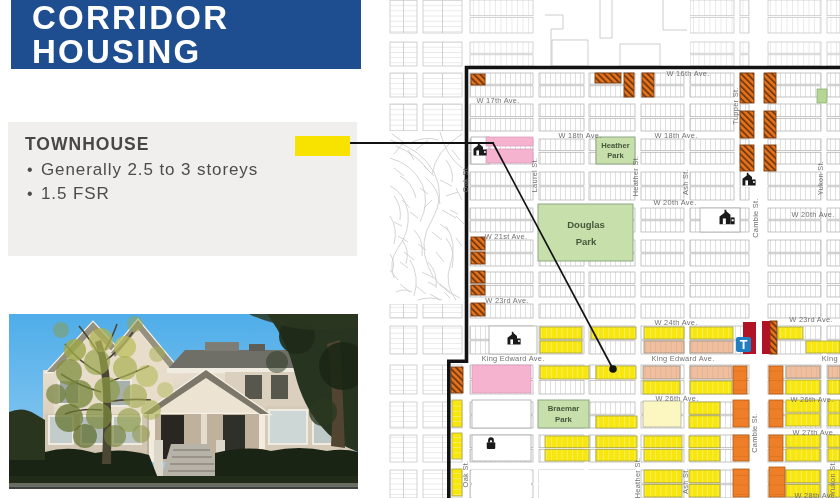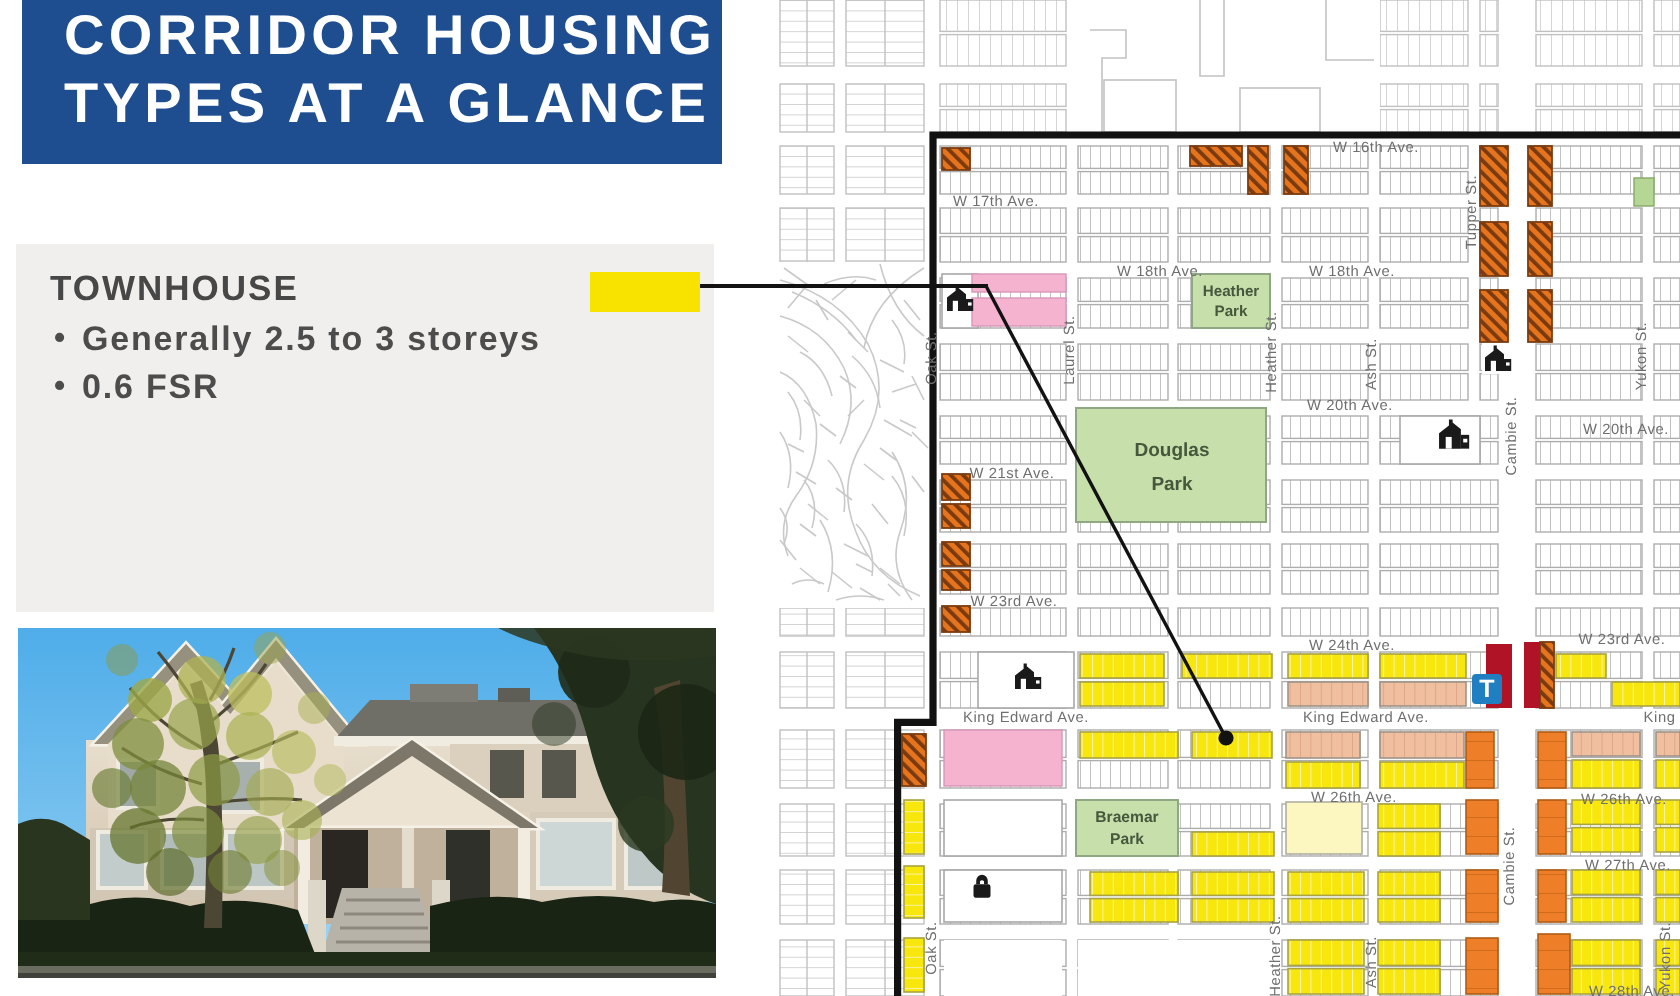--- a/index.html
+++ b/index.html
@@ -1,23 +1,23 @@
 <!DOCTYPE html>
 <html><head><meta charset="utf-8">
 <style>
 html,body{margin:0;padding:0;background:#fff;width:840px;height:498px;overflow:hidden;
 font-family:"Liberation Sans",sans-serif;}
 #page{position:relative;width:840px;height:498px;}
-#banner{position:absolute;left:11px;top:0;width:350px;height:82px;background:#1e4e90;color:#fff;
-font-weight:bold;font-size:28px;letter-spacing:2.2px;line-height:34px;padding-top:1px;padding-left:21px;box-sizing:border-box;}
-#panel{position:absolute;left:8px;top:122px;width:349px;height:184px;background:#f0efed;color:#4c4c4c;}
+#banner{position:absolute;left:11px;top:0;width:350px;height:69px;background:#1e4e90;color:#fff;
+font-weight:bold;font-size:33px;letter-spacing:2.2px;line-height:34px;padding-top:1px;padding-left:21px;box-sizing:border-box;}
+#panel{position:absolute;left:8px;top:122px;width:349px;height:134px;background:#f0efed;color:#4c4c4c;}
 #panel h2{margin:12px 0 0 17px;font-size:17.5px;letter-spacing:1px;color:#474747;}
 #swatch{position:absolute;left:287px;top:14px;width:55px;height:20px;background:#f8e300;}
 ul{margin:6px 0 0 0;padding-left:33px;list-style:none;font-size:17px;letter-spacing:0.9px;color:#4c4c4c;}
-ul li{position:relative;margin-bottom:5px;line-height:18.5px;font-weight:bold;}
+ul li{position:relative;margin-bottom:5px;line-height:18.5px;}
 ul li:before{content:"\2022";position:absolute;left:-14px;font-size:16px;}
 li.m3{line-height:20.5px;}
 li.m4{line-height:15px;}
 #hline{position:absolute;left:350px;top:142px;width:144px;height:2px;background:#121212;}
 #map{position:absolute;left:0;top:0;}
 #photo{position:absolute;left:9px;top:314px;width:349px;height:175px;}
 </style></head>
 <body>
 <div id="page">
 <svg id="map" width="840" height="498" viewBox="0 0 840 498" xmlns="http://www.w3.org/2000/svg" font-family="Liberation Sans,sans-serif">
@@ -493,21 +493,21 @@
       <text x="757" y="433" font-size="7.4" fill="#6f6f6f" letter-spacing="0.3" text-anchor="middle" transform="rotate(-90 757 433)">Cambie St.</text>
       <text x="823" y="178" font-size="7.4" fill="#6f6f6f" letter-spacing="0.3" text-anchor="middle" transform="rotate(-90 823 178)">Yukon St.</text>
       <text x="835" y="478" font-size="7.4" fill="#6f6f6f" letter-spacing="0.3" text-anchor="middle" transform="rotate(-90 835 478)">Yukon St.</text>
 </svg>
 <div id="banner">CORRIDOR HOUSING<br>TYPES AT A GLANCE</div>
 <div id="panel">
 <h2>TOWNHOUSE</h2>
 <div id="swatch"></div>
 <ul>
 <li>Generally 2.5 to 3 storeys</li>
-<li>0.6 FSR</li>
+<li>1.5 FSR</li>
 </ul>
 </div>
 <div id="hline"></div>
 <div id="photo"><svg width="349" height="175" viewBox="0 0 349 175" xmlns="http://www.w3.org/2000/svg">
 <defs>
 <linearGradient id="sky" x1="0" y1="0" x2="0" y2="1">
 <stop offset="0" stop-color="#4fade9"></stop>
             <stop offset="0.75" stop-color="#84c7f0"></stop>
             <stop offset="1" stop-color="#b0dcf5"></stop>
 </linearGradient>

